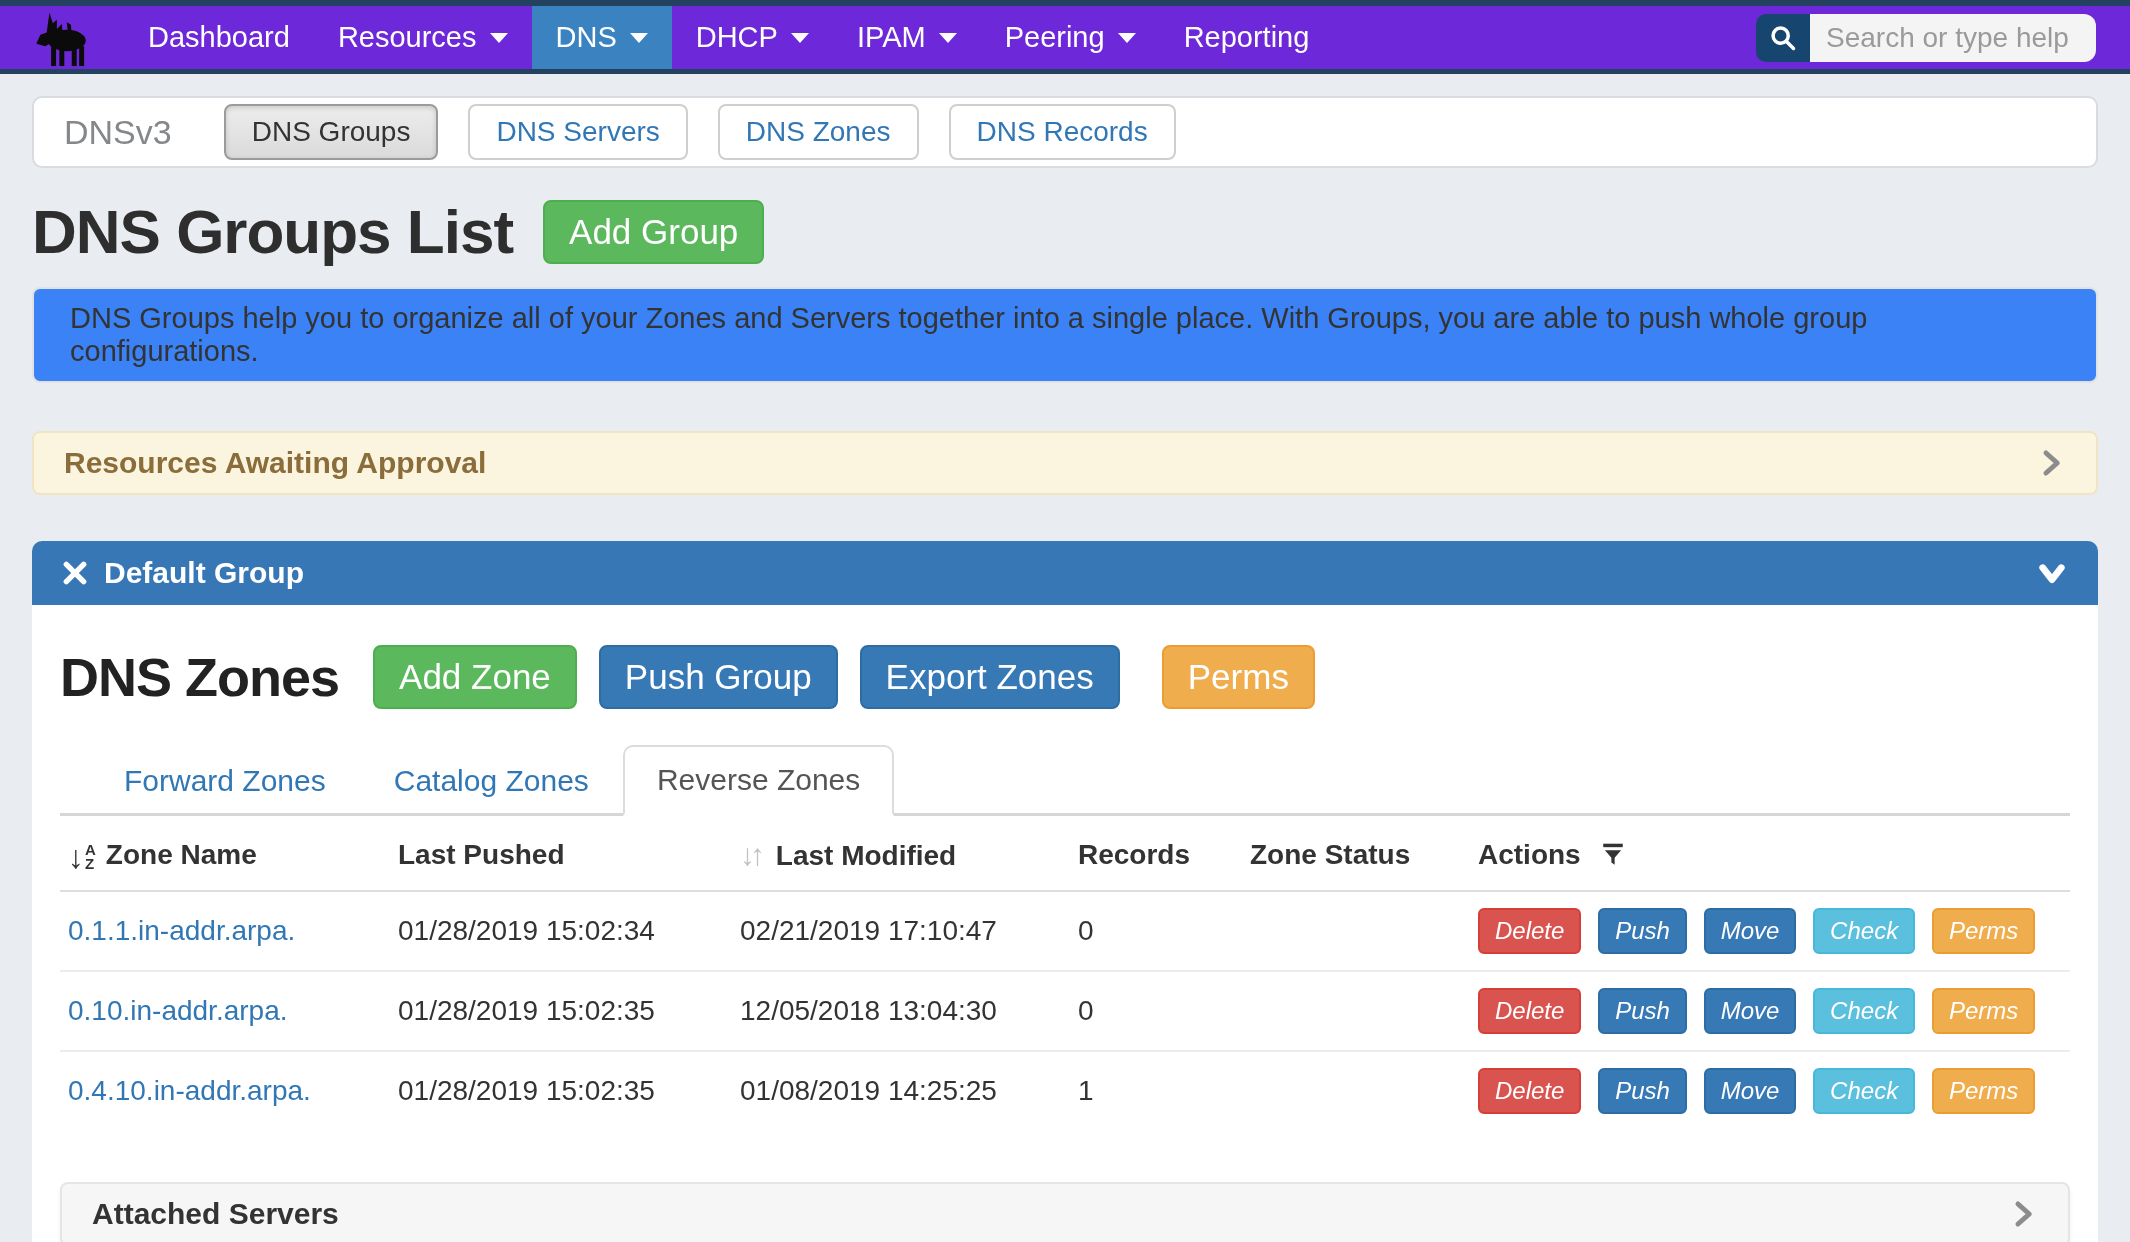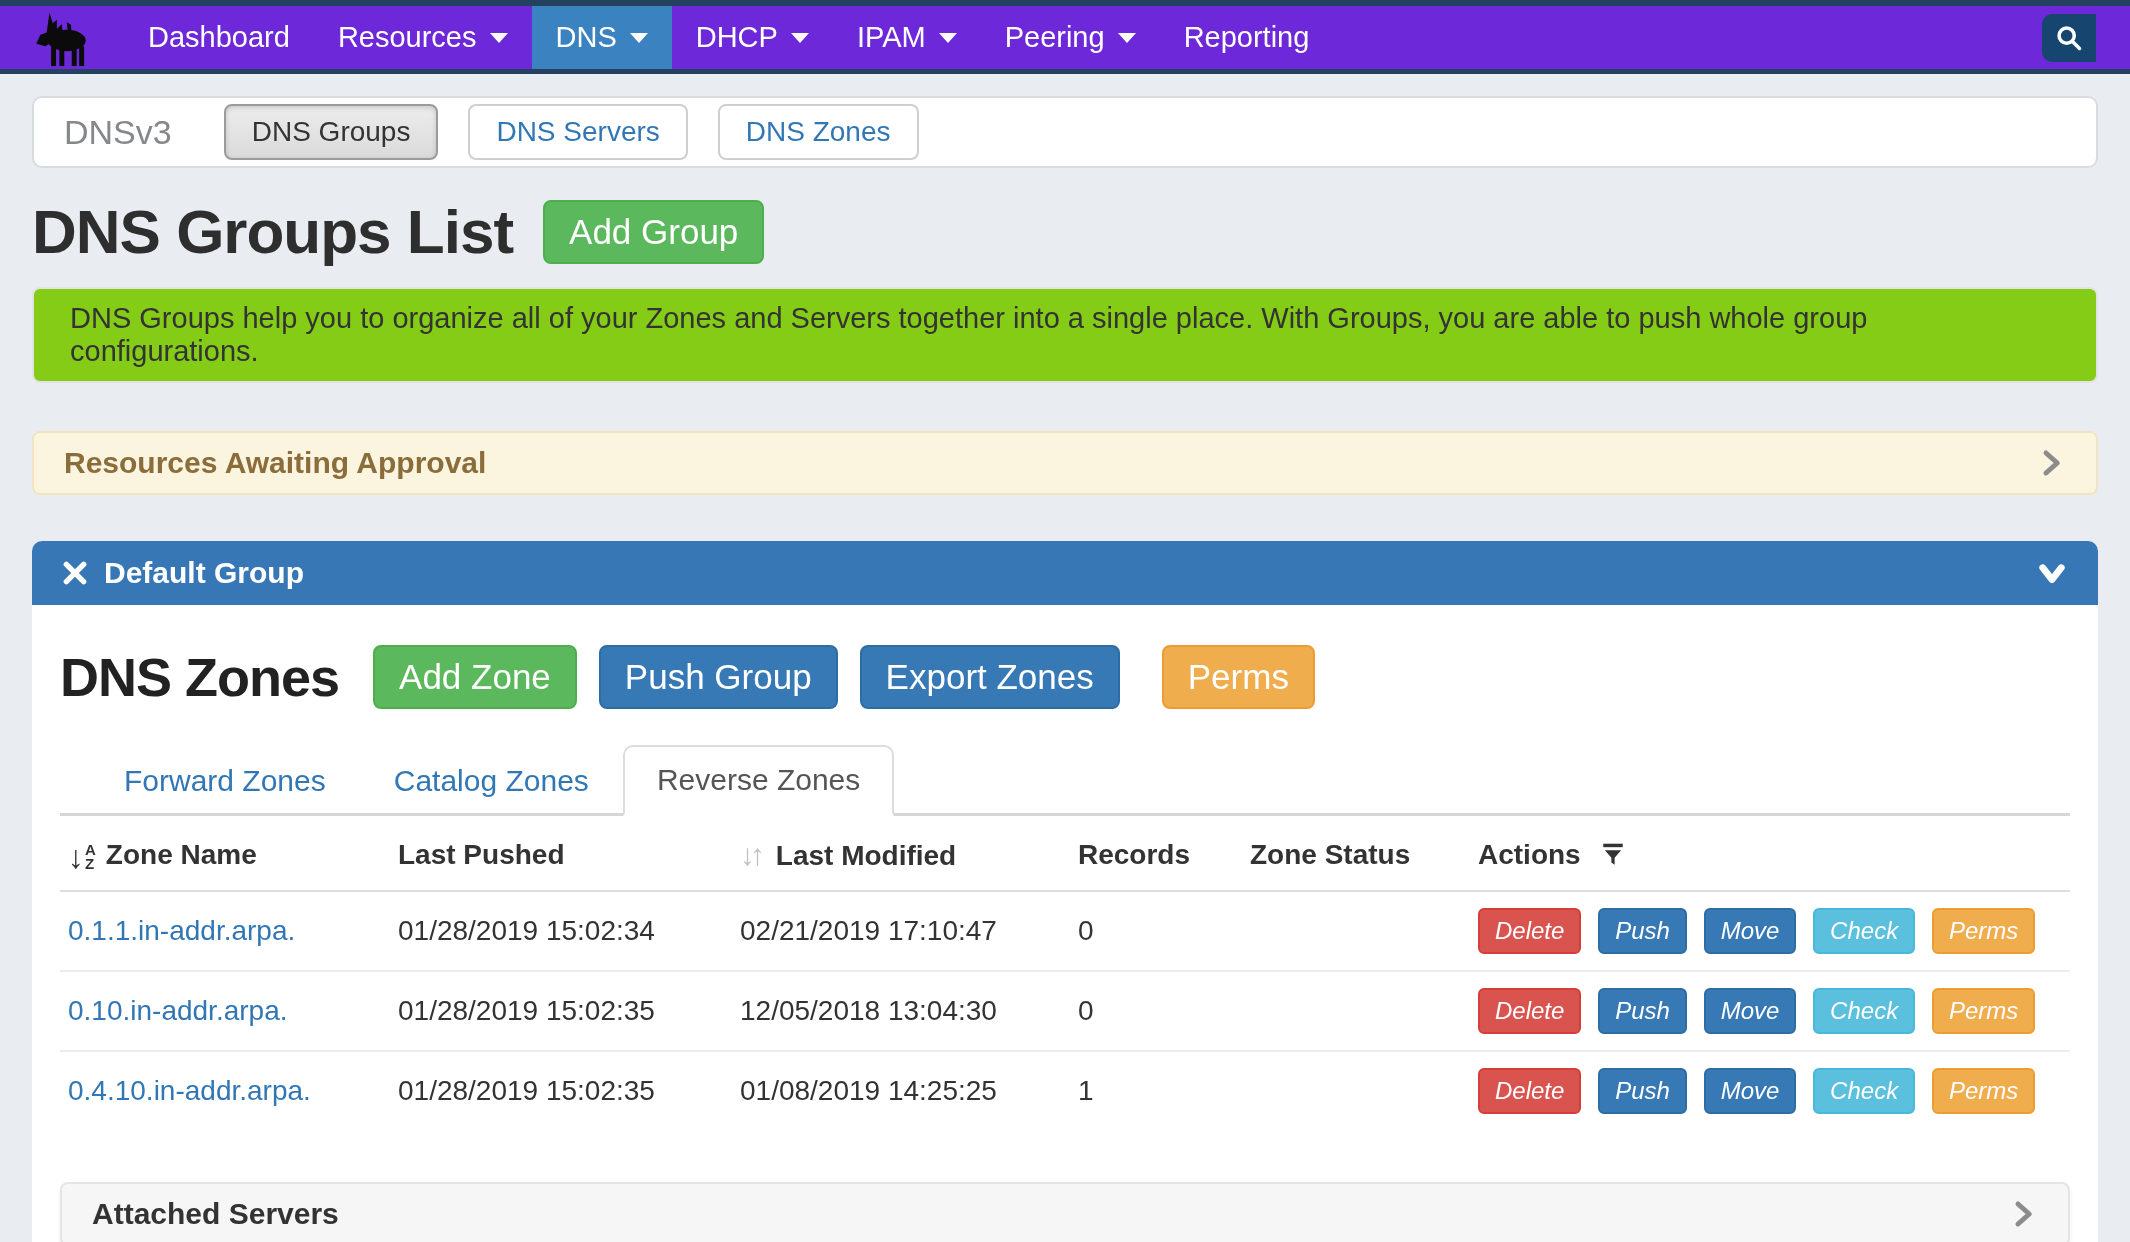--- a/index.html
+++ b/index.html
@@ -41,21 +41,21 @@
   .title-row { display:flex; align-items:center; margin-top:28px; gap:30px;text-align:center; }
   h1.page-title { font-size:62px; font-weight:bold; color:#2e2e2e; letter-spacing:-1px; }
   .btn { display:inline-flex; align-items:center; justify-content:center; color:#fff;
          border-radius:8px; cursor:pointer; font-family:"Liberation Sans", sans-serif; }
   .btn-green  { background:#5cb85c; border:2px solid #4cae4c; }
   .btn-blue   { background:#3779b5; border:2px solid #2e6da4; }
   .btn-orange { background:#f0ad4e; border:2px solid #eb9d34; }
   .btn-lg { font-size:35px; padding:10px 24px; }
 
   
-  .desc-panel { margin-top:20px; min-height:96px; background:#84cc16; border:2px solid #e2e2e2;
+  .desc-panel { margin-top:20px; min-height:96px; background:#3b82f6; border:2px solid #e2e2e2;
                 border-radius:8px; display:flex; align-items:center; padding:0 36px;
                 font-size:29px; color:#333; }
 
   
   .approval-panel { margin-top:48px; height:64px; background:#fbf5df; border:2px solid #f0e4c2;
                     border-radius:8px; display:flex; align-items:center; justify-content:space-between;
                     padding:0 30px; cursor:pointer; }
   .approval-title { color:#8a6d3b; font-size:30px; font-weight:bold; }
 
   
@@ -156,30 +156,32 @@
       </div>
     </div>
     <div class="nav-spacer"></div>
     <div class="searchbox">
       <div class="search-icon-box">
         <svg width="28" height="28" viewBox="0 0 24 24" fill="none" stroke="#ffffff" stroke-width="3" stroke-linecap="round">
           <circle cx="10" cy="10" r="6.5"></circle>
           <line x1="15" y1="15" x2="21" y2="21"></line>
         </svg>
       </div>
+      <input class="search-input" type="text" placeholder="Search or type help" style="">
     </div>
   </nav>
 
   <div class="container">
 
     <div class="subnav">
       <span class="subnav-label">DNSv3</span>
       <button class="subnav-btn active">DNS Groups</button>
       <button class="subnav-btn">DNS Servers</button>
       <button class="subnav-btn">DNS Zones</button>
+      <button class="subnav-btn">DNS Records</button>
     </div>
 
     <div class="title-row">
       <h1 class="page-title">DNS Groups List</h1>
       <span class="btn btn-green btn-lg">Add Group</span>
     </div>
 
     <div class="desc-panel">
       <span>DNS Groups help you to organize all of your Zones and Servers together into a single place. With Groups, you are able to push whole group configurations.</span>
     </div>

